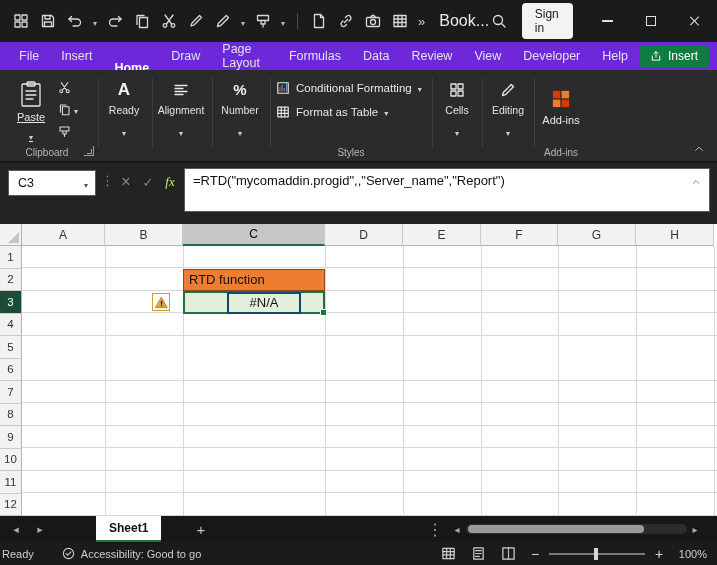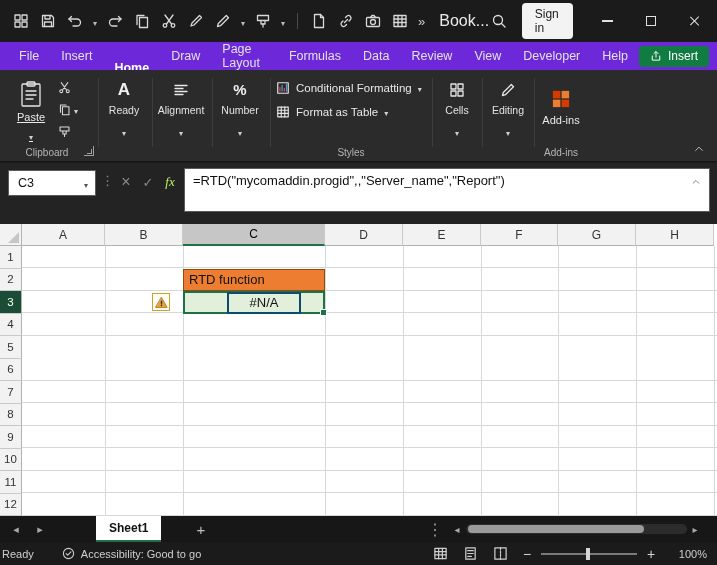--- a/index.html
+++ b/index.html
@@ -104,21 +104,21 @@
   .statusbar{position:absolute;top:542px;left:0;right:0;height:23px;background:#1b1b1b;display:flex;align-items:center;font-size:11px;color:#cfcfcf;}
   .sb-ready{margin-left:2px;}
   .sb-access{display:flex;align-items:center;gap:6px;margin-left:28px;color:#cfcfcf;}
   .sb-right{margin-left:auto;display:flex;align-items:center;gap:12px;padding-right:10px;}
   .viewbtn{width:18px;height:18px;display:flex;align-items:center;justify-content:center;color:#cfcfcf;}
   .zoomctl{display:flex;align-items:center;gap:8px;}
   .zminus,.zplus{font-size:14px;color:#d5d5d5;width:12px;text-align:center;}
   .zoomslider{position:relative;width:96px;height:14px;}
   .ztrack{position:absolute;left:0;right:0;top:6px;height:2px;background:#7a7a7a;}
   .zthumb{position:absolute;left:45px;top:1px;width:4px;height:12px;background:#d5d5d5;}
-  .zoomlabel{min-width:30px;text-align:right;margin-left:8px;}
+  .zoomlabel{min-width:30px;text-align:right;}
 </style>
 </head>
 <body>
 
 <svg width="0" height="0" style="position:absolute">
   <defs>
     <symbol id="s-save" viewBox="0 0 16 16">
         <path d="M2.5 2.5h9l2 2v9h-11z"></path>
         <path d="M5 2.5v3.5h5V2.5"></path>
         <path d="M4.5 13.5V9h7v4.5"></path>

